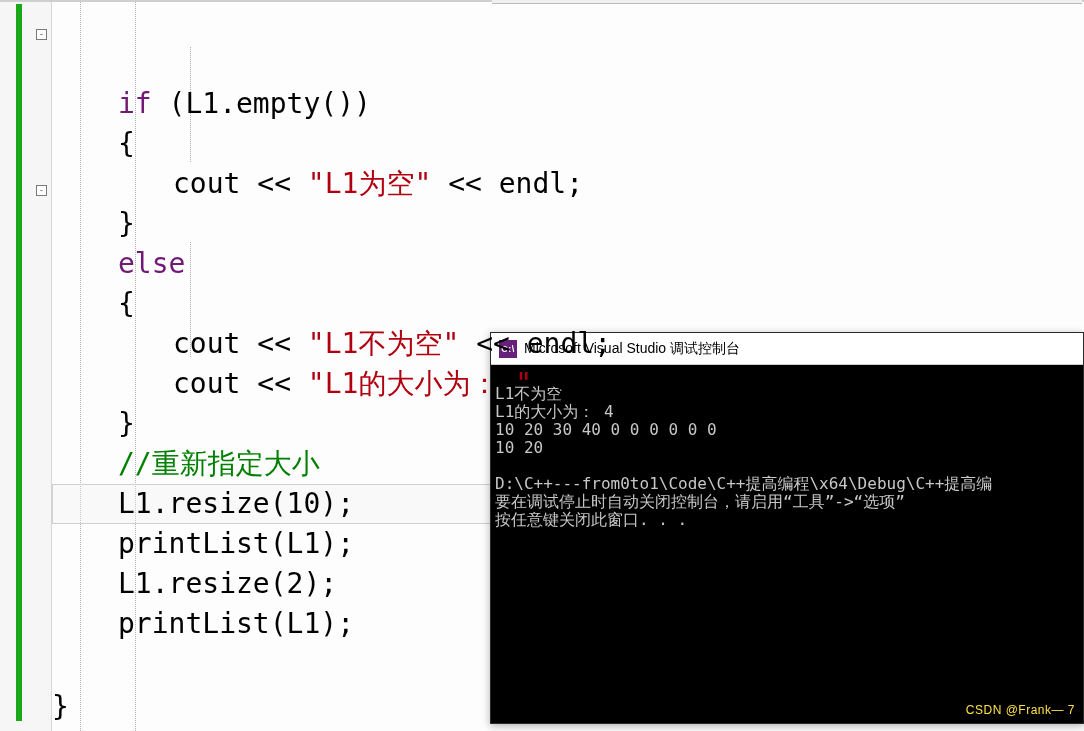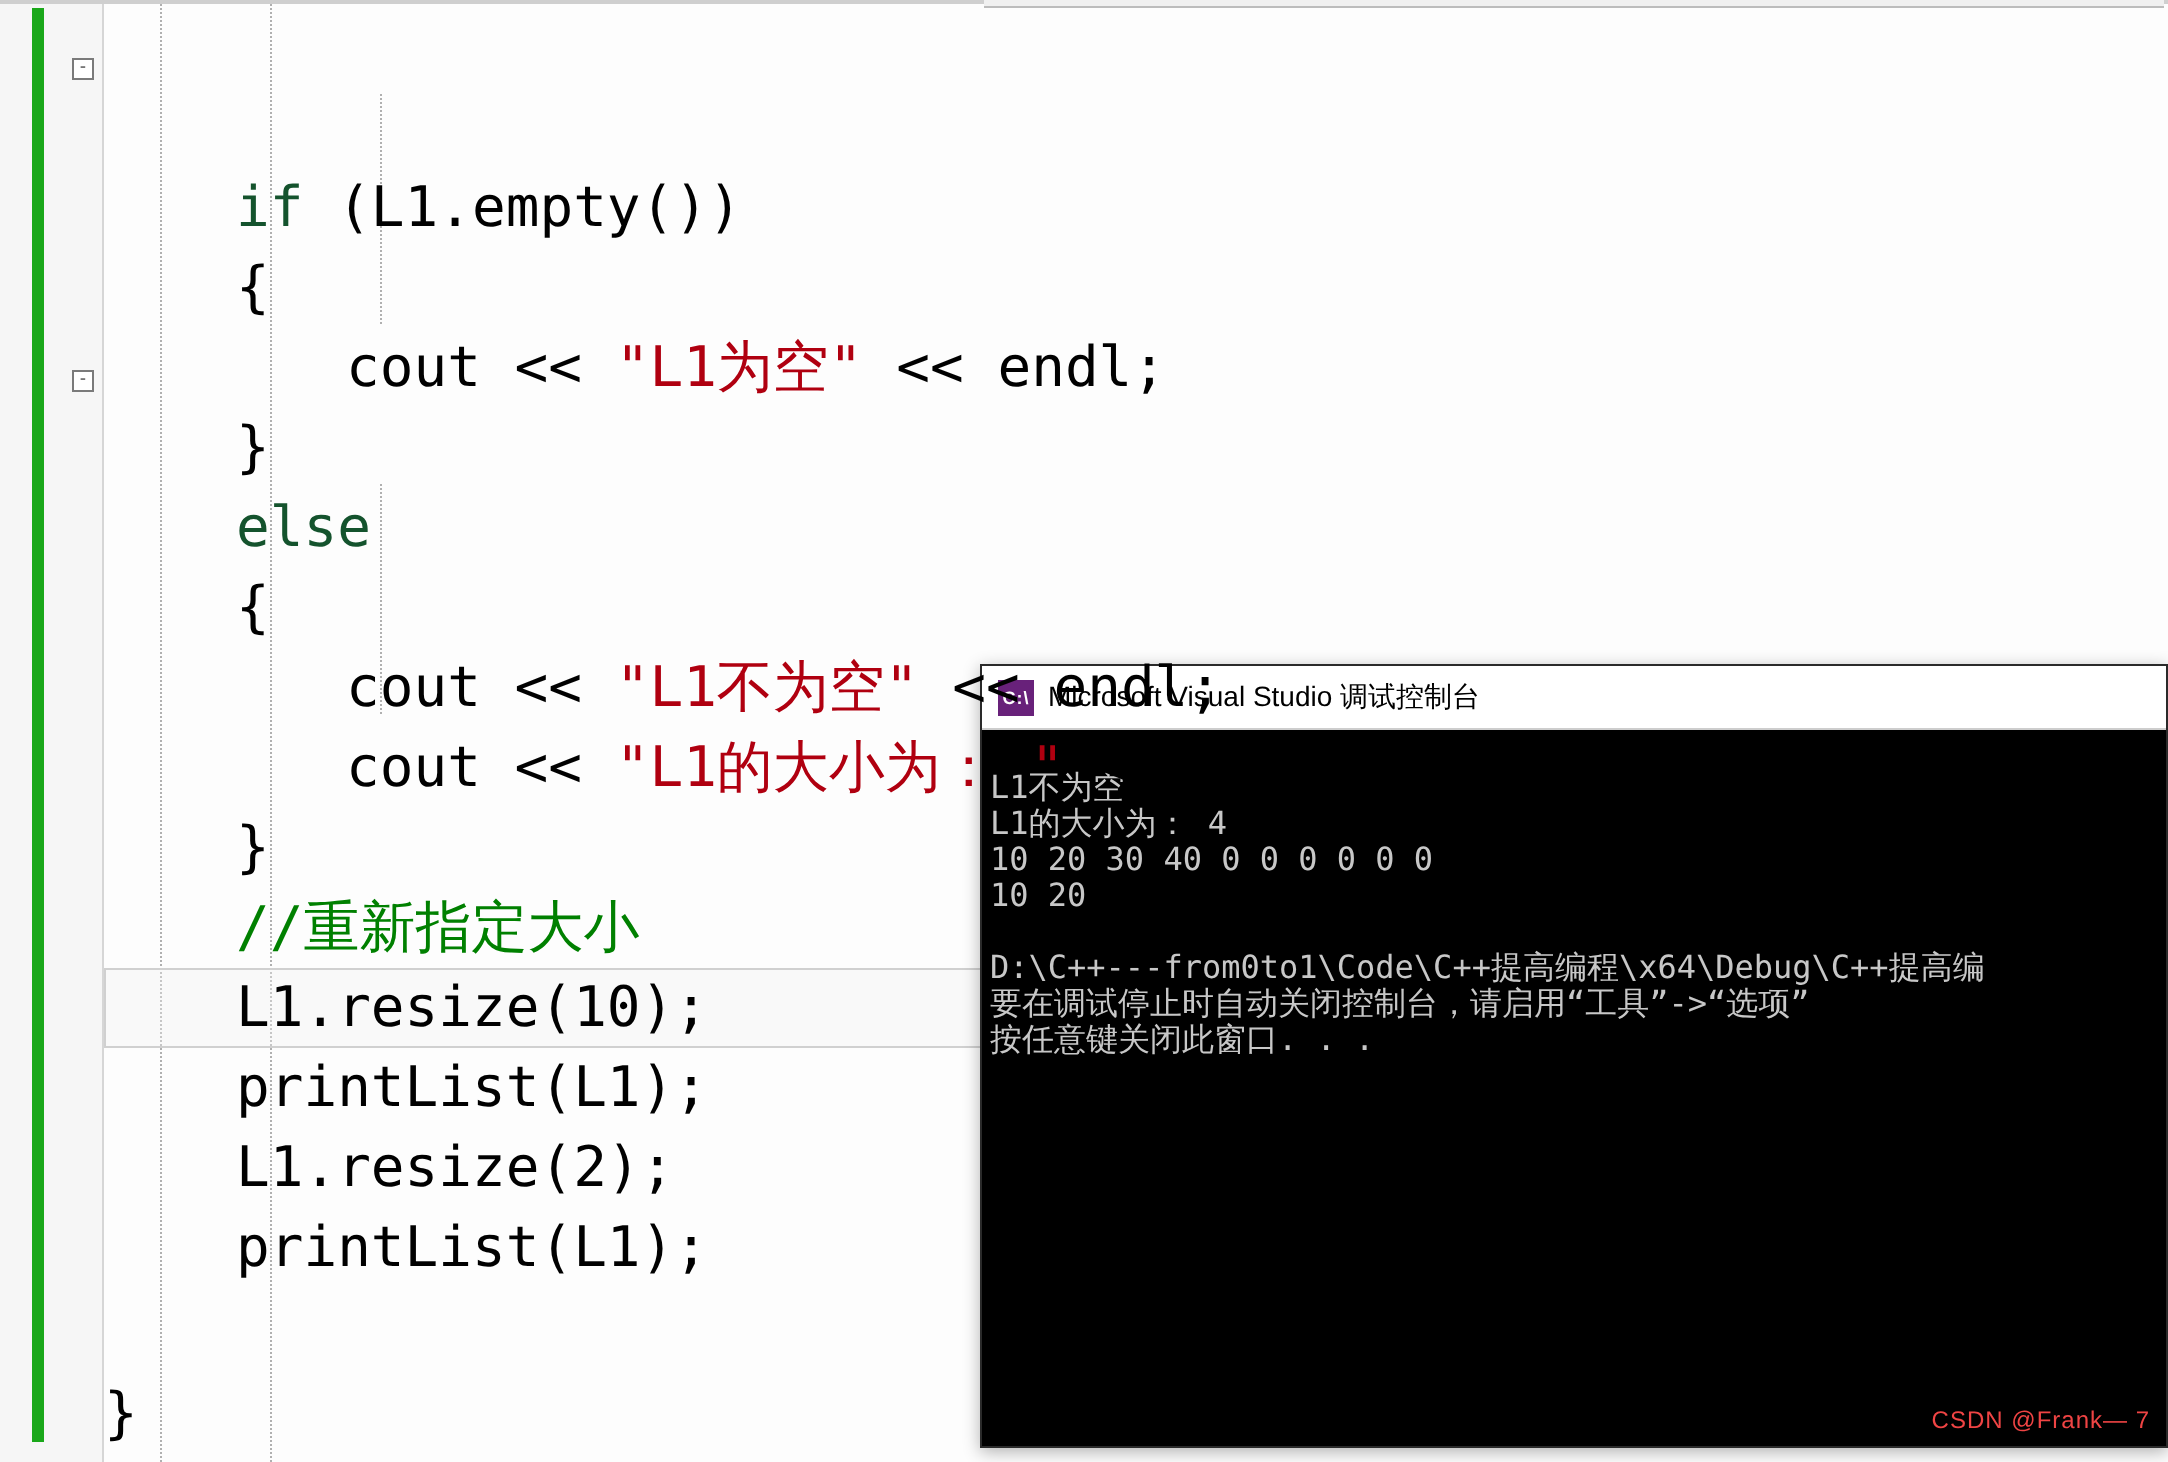--- a/index.html
+++ b/index.html
@@ -43,21 +43,21 @@
     border-left:1px dotted #b0b0b0;
   }
   .hl-line {
     position:absolute;
     left:52px; right:0; height:40px;
     border:1px solid #d0d0d0;
     background:rgba(240,240,240,.35);
     z-index:0;
   }
   .code-content { position:relative; z-index:1; }
-  .kw  { color:#14532d; }
+  .kw  { color:#701a75; }
   .str { color:#b00010; }
   .cmt { color:#008000;text-align:right; }
   .end-brace {
     position:absolute;
     left:52px; bottom:8px;
     font-size:28px;
     color:#000;
   }
 
   
@@ -85,21 +85,21 @@
   .console-body {
     padding:2px 4px;
     font-family:"NSimSun","SimSun",monospace;
     font-size:16px; line-height:18px;
     color:#c7c7c7;
     white-space:pre;
     margin-top:18px;
   }
   .watermark {
     position:absolute; right:8px; bottom:6px;
-    color:#ef4444; font-size:12px; font-family:sans-serif;
+    color:#fde047; font-size:12px; font-family:sans-serif;
     letter-spacing:.5px;
   }
   .top-bar-fragment {
     position:absolute; left:492px; top:-3px; width:590px; height:5px;
     border-bottom:1px solid #bcbcbc;
     background:#f0f0f0;
   }
 </style>
 </head>
 <body>

